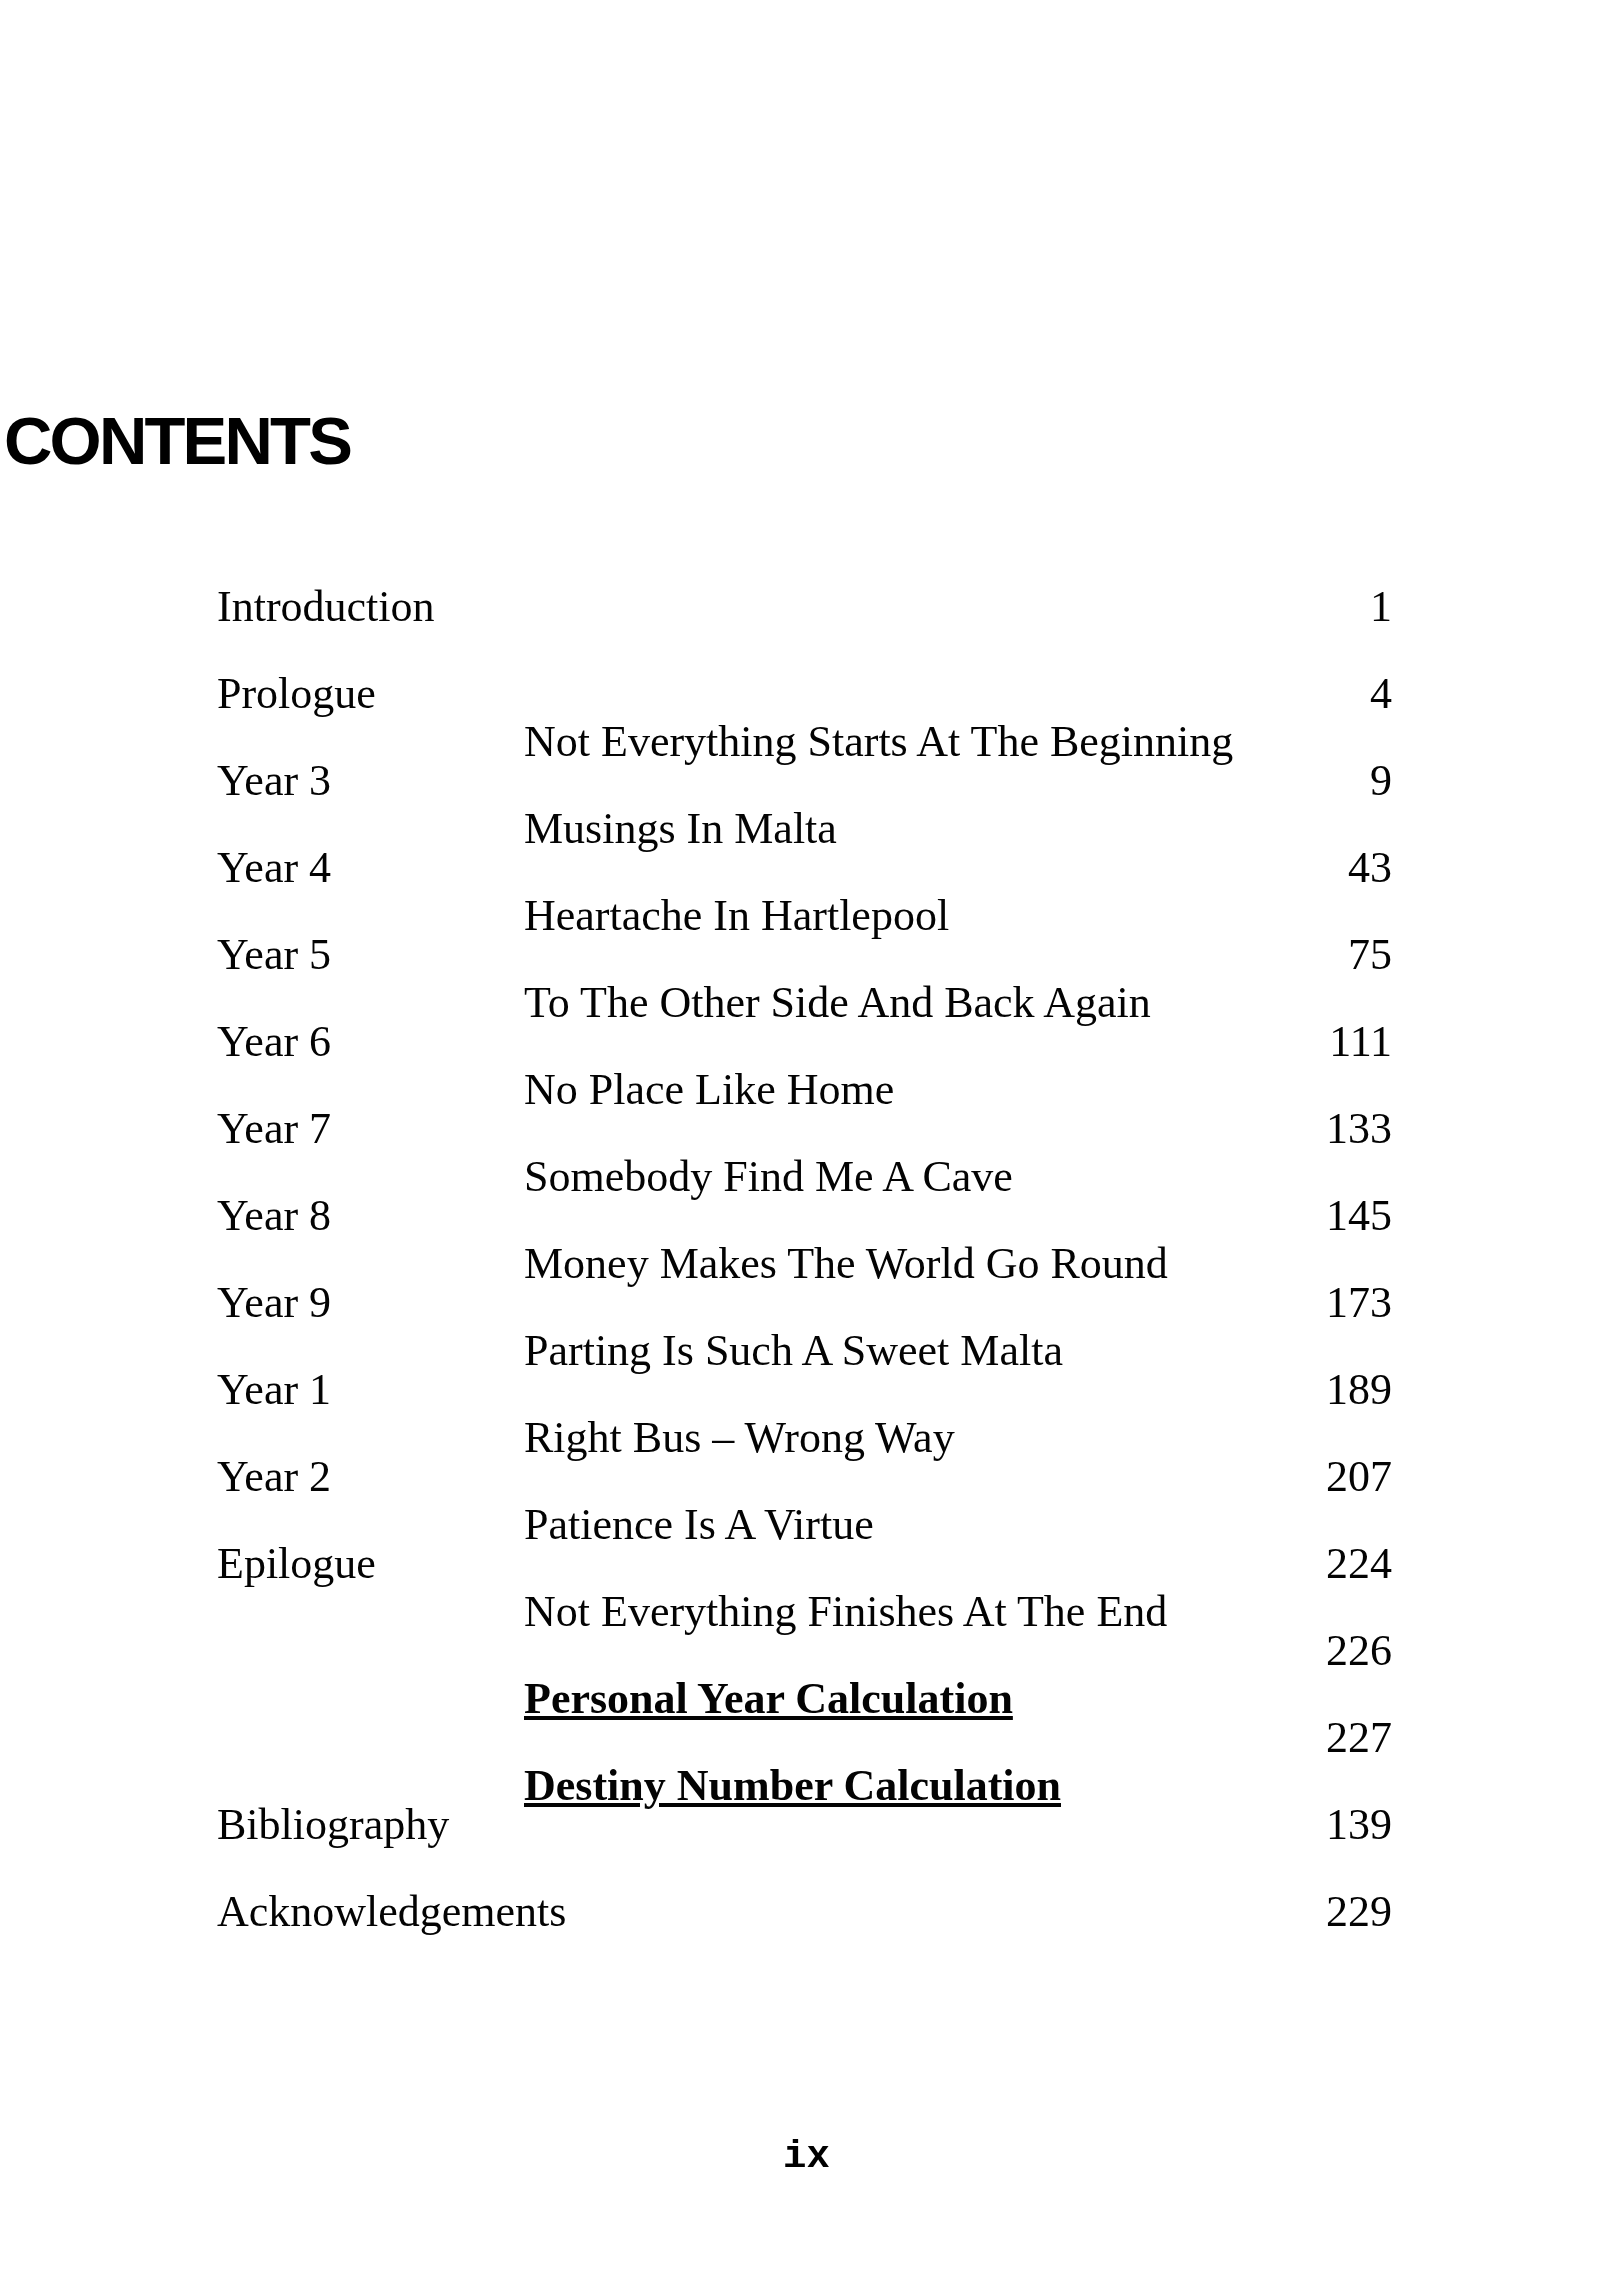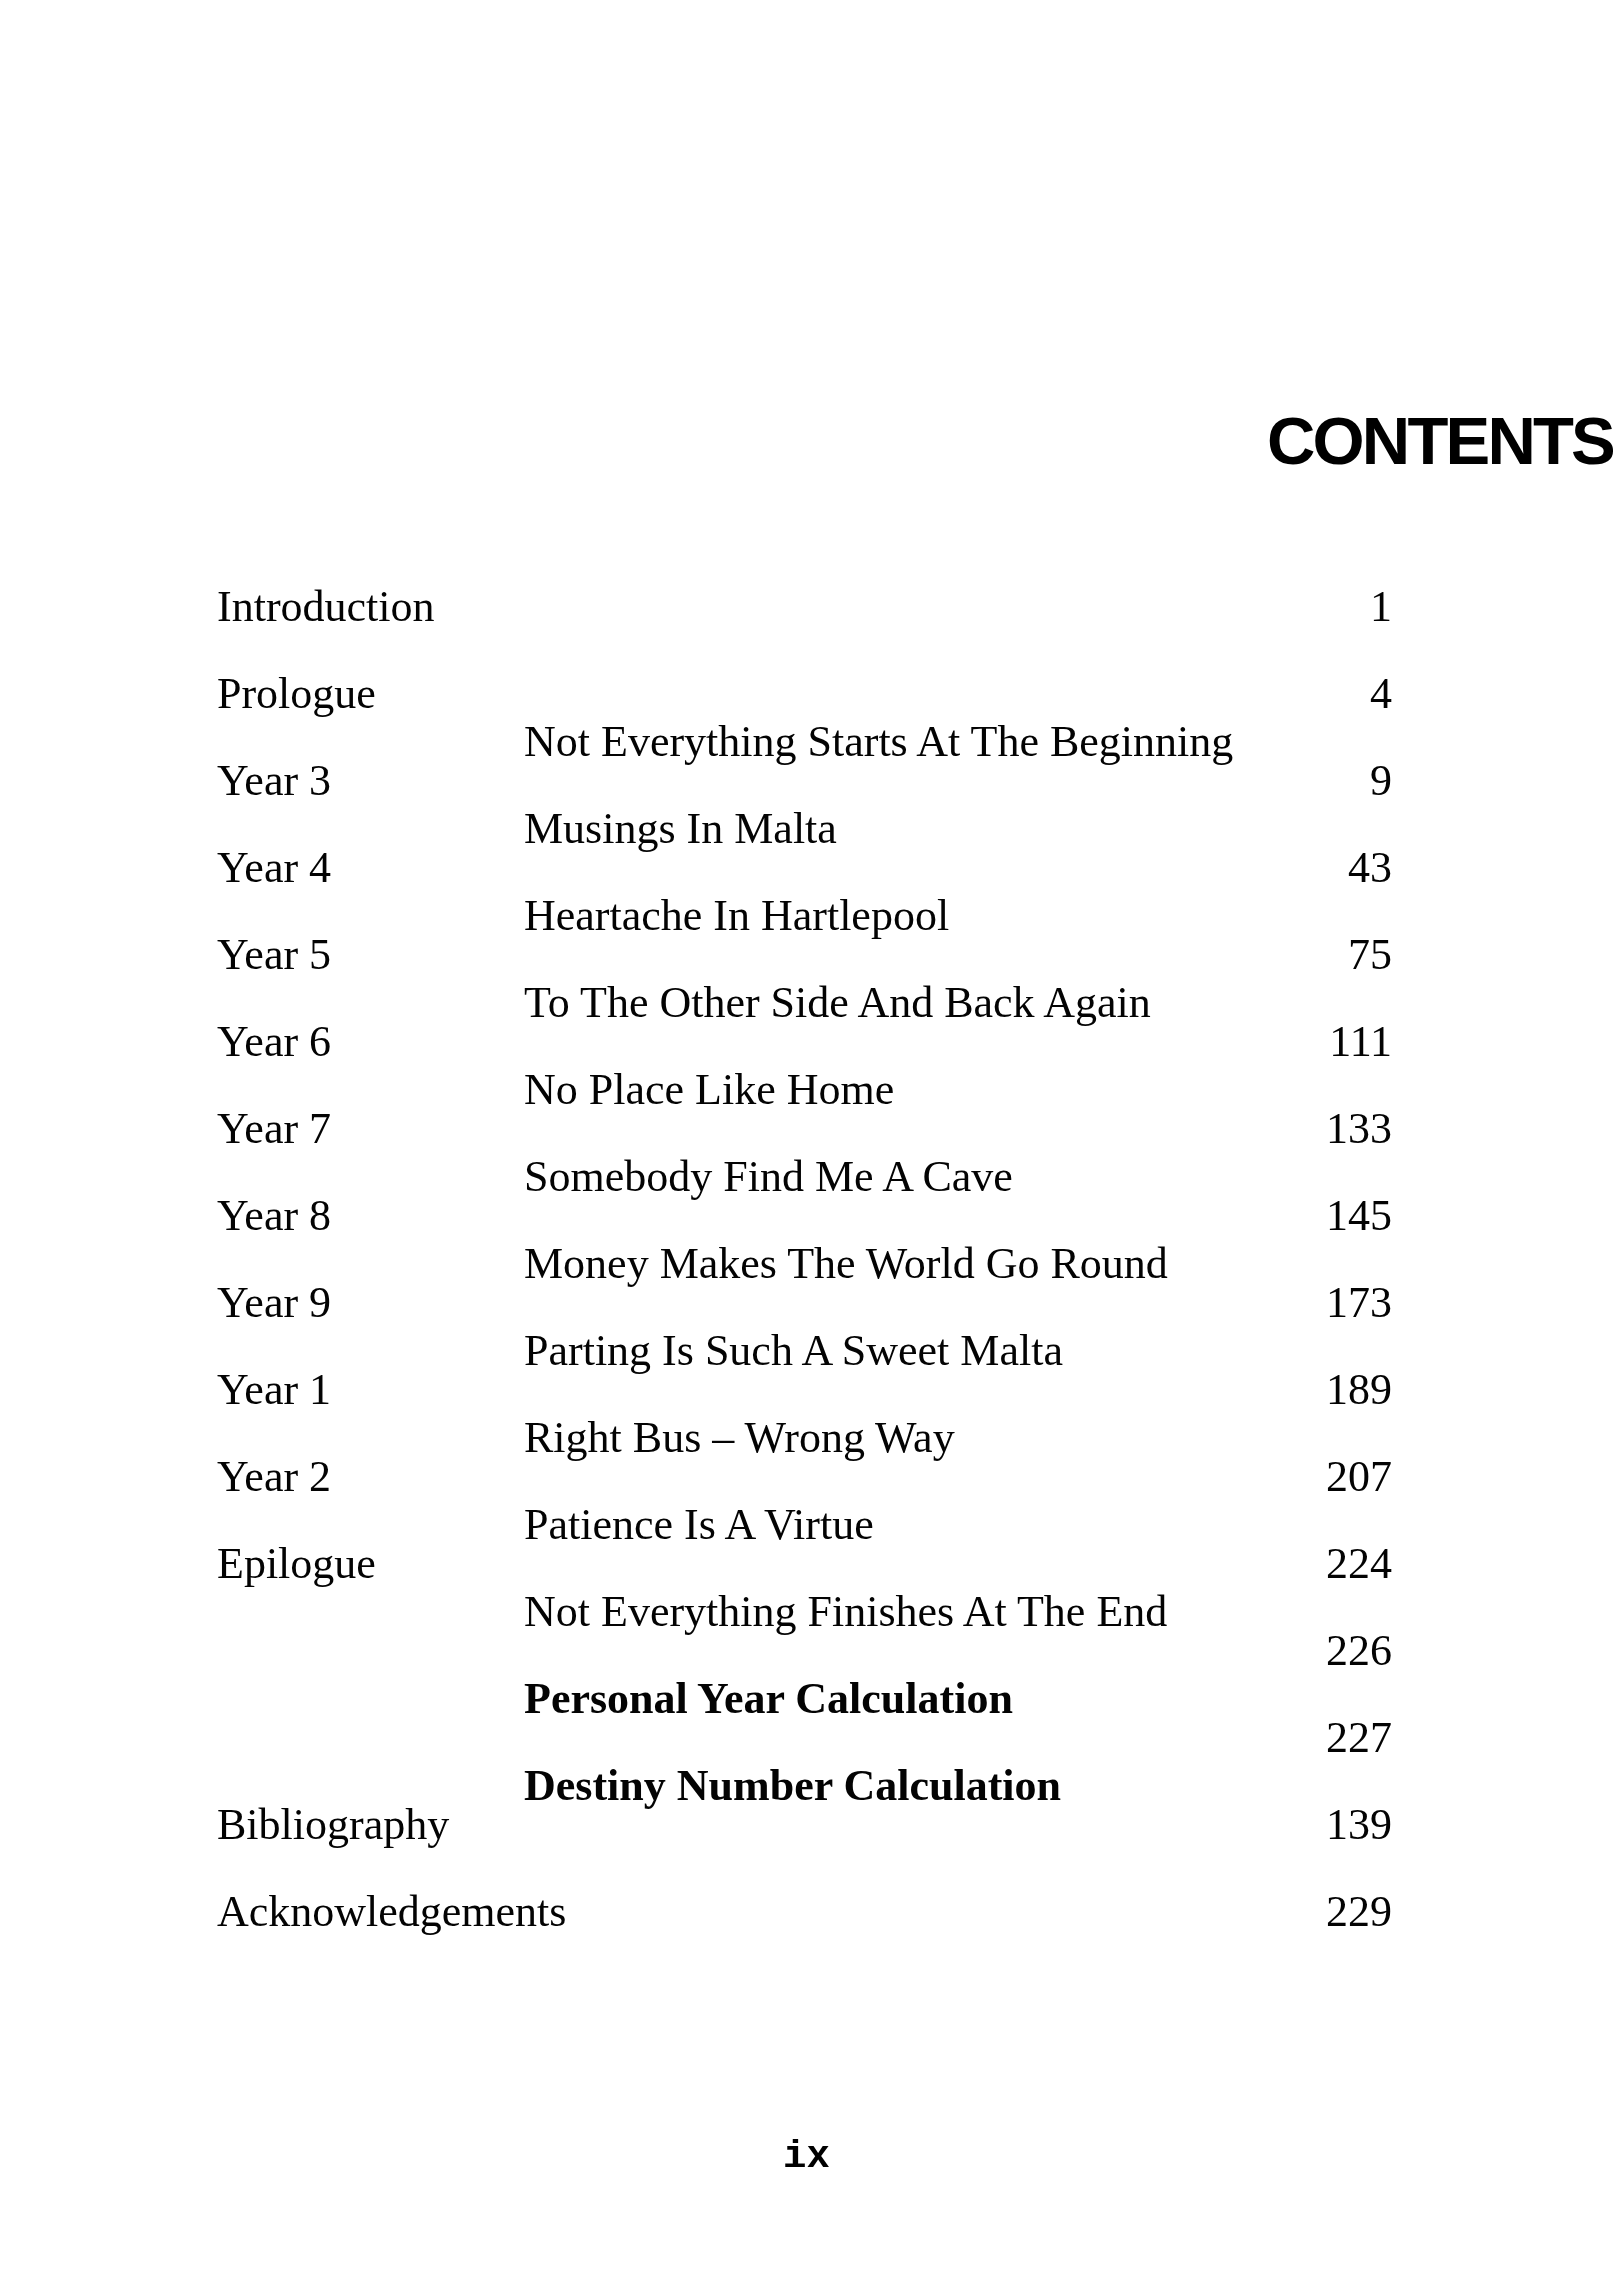--- a/index.html
+++ b/index.html
@@ -17,21 +17,21 @@
     position: absolute;
     inset: 0;
     background: #ffffff;
   }
   .contents-title {
     position: absolute;
     top: 407px;
     left: 4px;
     right: 0;
     margin: 0;
-    text-align: right;
+    text-align: left;
     font-family: "Liberation Sans", sans-serif;
     font-weight: 800;
     font-size: 67px;
     line-height: 67px;
     letter-spacing: -2.8px;
     color: #000000;
   }
   .toc {
     position: absolute;
     top: 581px;
@@ -52,20 +52,21 @@
     width: 307px;
     flex: none;
   }
   .toc-title {
     flex: 1 1 auto;
     overflow: hidden;
     margin-top: 48px;
   }
   .toc-row.bold .toc-title {
     font-weight: 700;
+    text-decoration: underline;
   }
   .toc-page {
     flex: none;
     min-width: 120px;
     text-align: right;
   }
   .folio {
     position: absolute;
     top: 2138px;
     left: 0;

